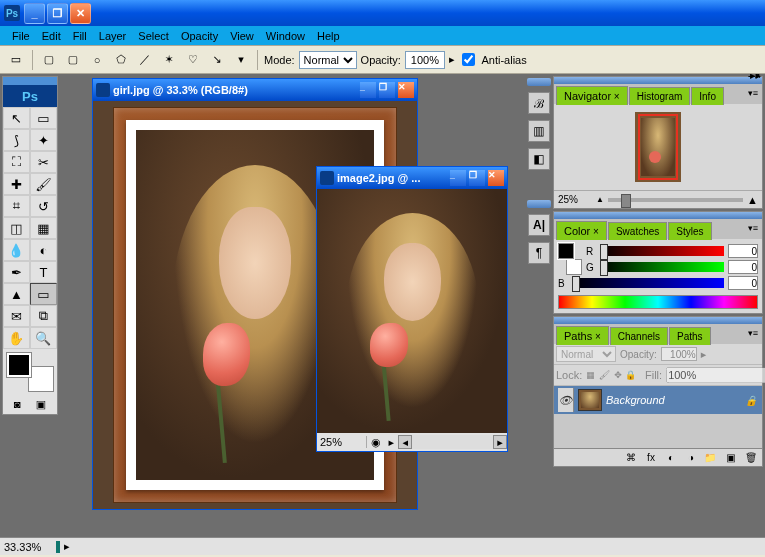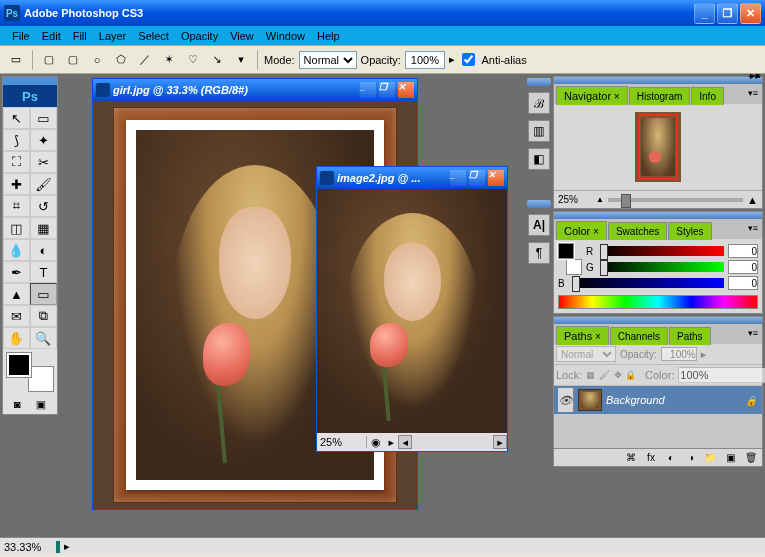--- a/index.html
+++ b/index.html
@@ -37,21 +37,21 @@
 .toolbox .tools { display: grid; grid-template-columns: 1fr 1fr; }
 .toolbox .tool { height: 22px; display: flex; align-items: center; justify-content: center; border: 1px solid #ccc; background: #e2e2e2; font-size: 13px; }
 .toolbox .tool.active { background: #c8c8c8; border: 1px inset #999; }
 .toolbox .swatches { height: 38px; position: relative; margin: 4px; }
 .toolbox .swatch-fg { position: absolute; width: 24px; height: 24px; background: #000; border: 2px solid #fff; outline: 1px solid #888; left: 0; top: 0; z-index: 2; }
 .toolbox .swatch-bg { position: absolute; width: 24px; height: 24px; background: #fff; border: 2px solid #fff; outline: 1px solid #888; right: 0; bottom: 0; }
 .toolbox .footer-ico { display: flex; justify-content: space-around; padding: 3px; }
 
 
 .docwin { position: absolute; border: 1px solid #0053e1; background: #6e6e6e; display: flex; flex-direction: column; }
-.docwin .doc-titlebar { height: 22px; background: linear-gradient(to bottom, #3a95ff, #0048c7); display: flex; align-items: center; padding: 0 3px; color: white; font-size: 11px; font-weight: bold; gap: 3px; font-style: italic; }
+.docwin .doc-titlebar { height: 22px; background: linear-gradient(to bottom, #3a95ff, #0048c7); display: flex; align-items: center; padding: 0 3px; color: white; font-size: 11px; font-weight: bold; gap: 3px; }
 .docwin .doc-titlebar .doc-icon { width: 14px; height: 14px; background: #083c86; border-radius: 2px; }
 .docwin .doc-titlebar .doc-title { flex: 1; white-space: nowrap; overflow: hidden; text-overflow: ellipsis; }
 .docwin .doc-titlebar .win-btn { width: 16px; height: 16px; font-size: 9px; }
 .docwin .canvas { flex: 1; background: #5a422e; position: relative; overflow: hidden; }
 .docwin .statusbar { height: 18px; background: #e2e2e2; display: flex; align-items: center; font-size: 10px; }
 .docwin .statusbar .zoom { width: 50px; padding: 0 3px; border-right: 1px solid #aaa; }
 .docwin .statusbar .scroll { flex: 1; background: #ddd; position: relative; height: 14px; }
 
 
 .frame { position: absolute; inset: 6px 20px 6px 20px; background: linear-gradient(135deg, #a0582a, #8a4520); border: 1px solid #5a3010; box-shadow: inset 0 0 8px rgba(255,255,255,0.3); }
@@ -123,21 +123,20 @@
 
 
 .app-status { position: absolute; left: 0; right: 0; bottom: 0; height: 18px; background: #e2e2e2; border-top: 1px solid #888; display: flex; align-items: center; font-size: 10px; }
 .app-status .zoom { width: 60px; padding: 0 4px; border-right: 4px solid #0f766e; }
 </style>
 </head>
 <body>
 
 <div class="titlebar">
   <div class="app-icon">Ps</div>
-  <div class="title">Adobe Photoshop CS3</div>
   <div class="win-btns">
     <div class="win-btn min">_</div>
     <div class="win-btn max">❐</div>
     <div class="win-btn close">✕</div>
   </div>
 </div>
 
 <div class="menubar">
   <span>File</span>
   <span>Edit</span>
@@ -348,21 +347,21 @@
         <input disabled="" value="100%" style="">
         <span style="color:#888;">▸</span>
       </div>
       <div class="lock-row">
         <span>Lock:</span>
         <span class="lico">▦</span>
         <span class="lico">🖌</span>
         <span class="lico">✥</span>
         <span class="lico">🔒</span>
         <span style="flex:1"></span>
-        <span class="lbl">Color:</span>
+        <span class="lbl">Fill:</span>
         <input disabled="" value="100%" style="">
 
       </div>
       <div class="layer-list">
         <div class="layer-row">
           <div class="eye">👁</div>
           <div class="lthumb"></div>
           <div class="lname">Background</div>
           <div class="llock">🔒</div>
         </div>

